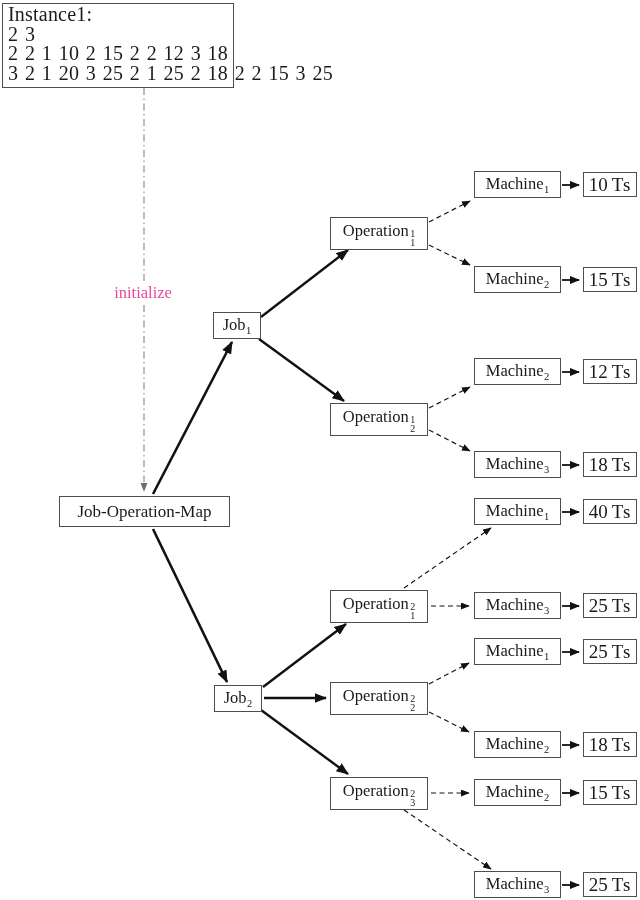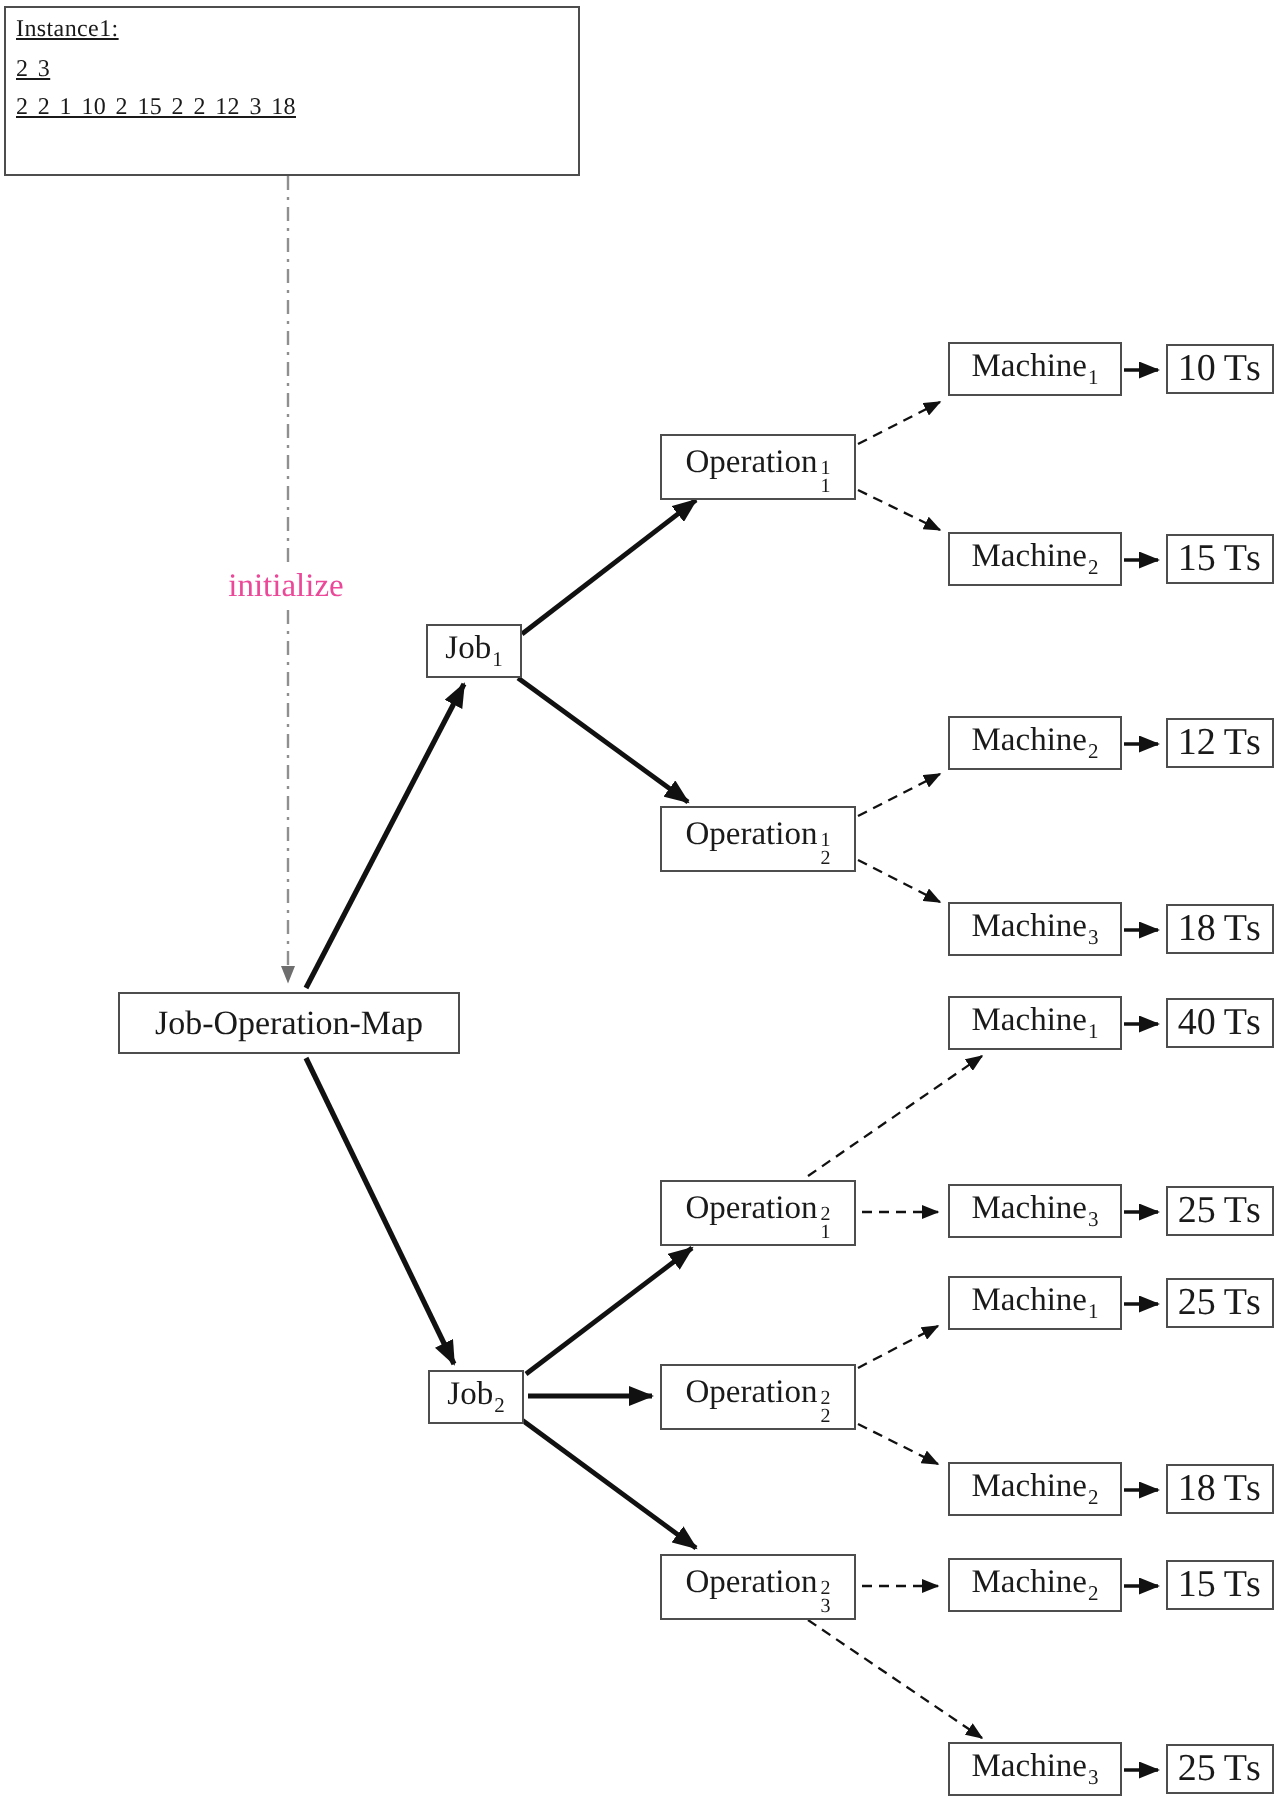--- a/index.html
+++ b/index.html
@@ -8,23 +8,23 @@
     font-family:"Liberation Serif","DejaVu Serif",serif;color:#1a1a1a;
     overflow:hidden;
   }
   #edges{position:absolute;left:0;top:0;width:640px;height:900px;}
   .node{
     position:absolute;box-sizing:border-box;background:#ffffff;
     border:1.2px solid #4d4d4d;display:flex;align-items:center;justify-content:center;
     white-space:nowrap;
   }
   .instance{
-    left:2px;top:3px;width:288px;height:85px;
-    display:block;padding:1px 5px;font-size:12px;line-height:19.5px;
-    letter-spacing:0.2px;word-spacing:1.5px;text-decoration:underline;
+    left:2px;top:3px;width:232px;height:85px;
+    display:block;padding:1px 5px;font-size:20px;line-height:19.5px;
+    letter-spacing:0.2px;word-spacing:1.5px;
   }
   .jom{left:59px;top:496px;width:171px;height:31px;font-size:17px;}
   .job{width:48px;height:27px;font-size:16.5px;}
   .job1{left:213px;top:312px;}
   .job2{left:214px;top:685px;}
   .op{left:330px;width:98px;height:33px;font-size:16.5px;}
   .op11{top:217px;} .op21{top:403px;} .op12{top:590px;} .op22{top:682px;} .op32{top:777px;}
   .machine{left:474px;width:87px;height:27px;font-size:16.5px;border-width:1.6px;}
   .time{left:583px;width:54px;height:25px;font-size:19px;}
   .m0{top:171px}.m1{top:266px}.m2{top:358px}.m3{top:451px}.m4{top:498px}
@@ -91,20 +91,21 @@
   <line x1="562" y1="652" x2="579" y2="652" stroke="#111" stroke-width="1.8" marker-end="url(#ah-mid)"></line>
   <line x1="562" y1="745" x2="579" y2="745" stroke="#111" stroke-width="1.8" marker-end="url(#ah-mid)"></line>
   <line x1="562" y1="793" x2="579" y2="793" stroke="#111" stroke-width="1.8" marker-end="url(#ah-mid)"></line>
   <line x1="562" y1="885" x2="579" y2="885" stroke="#111" stroke-width="1.8" marker-end="url(#ah-mid)"></line>
 </svg>
 
 <div class="node instance">
   <div>Instance1:</div>
   <div>2 3</div>
   <div>2 2 1 10 2 15 2 2 12 3 18</div>
+  <div>3 2 1 20 3 25 2 1 25 2 18 2 2 15 3 25</div>
 </div>
 
 <div class="init-label">initialize</div>
 
 <div class="node jom">
   <span>Job-Operation-Map</span>
 </div>
 
 <div class="node job job1">
   <span><span>Job</span><sub class="idx">1</sub></span>

